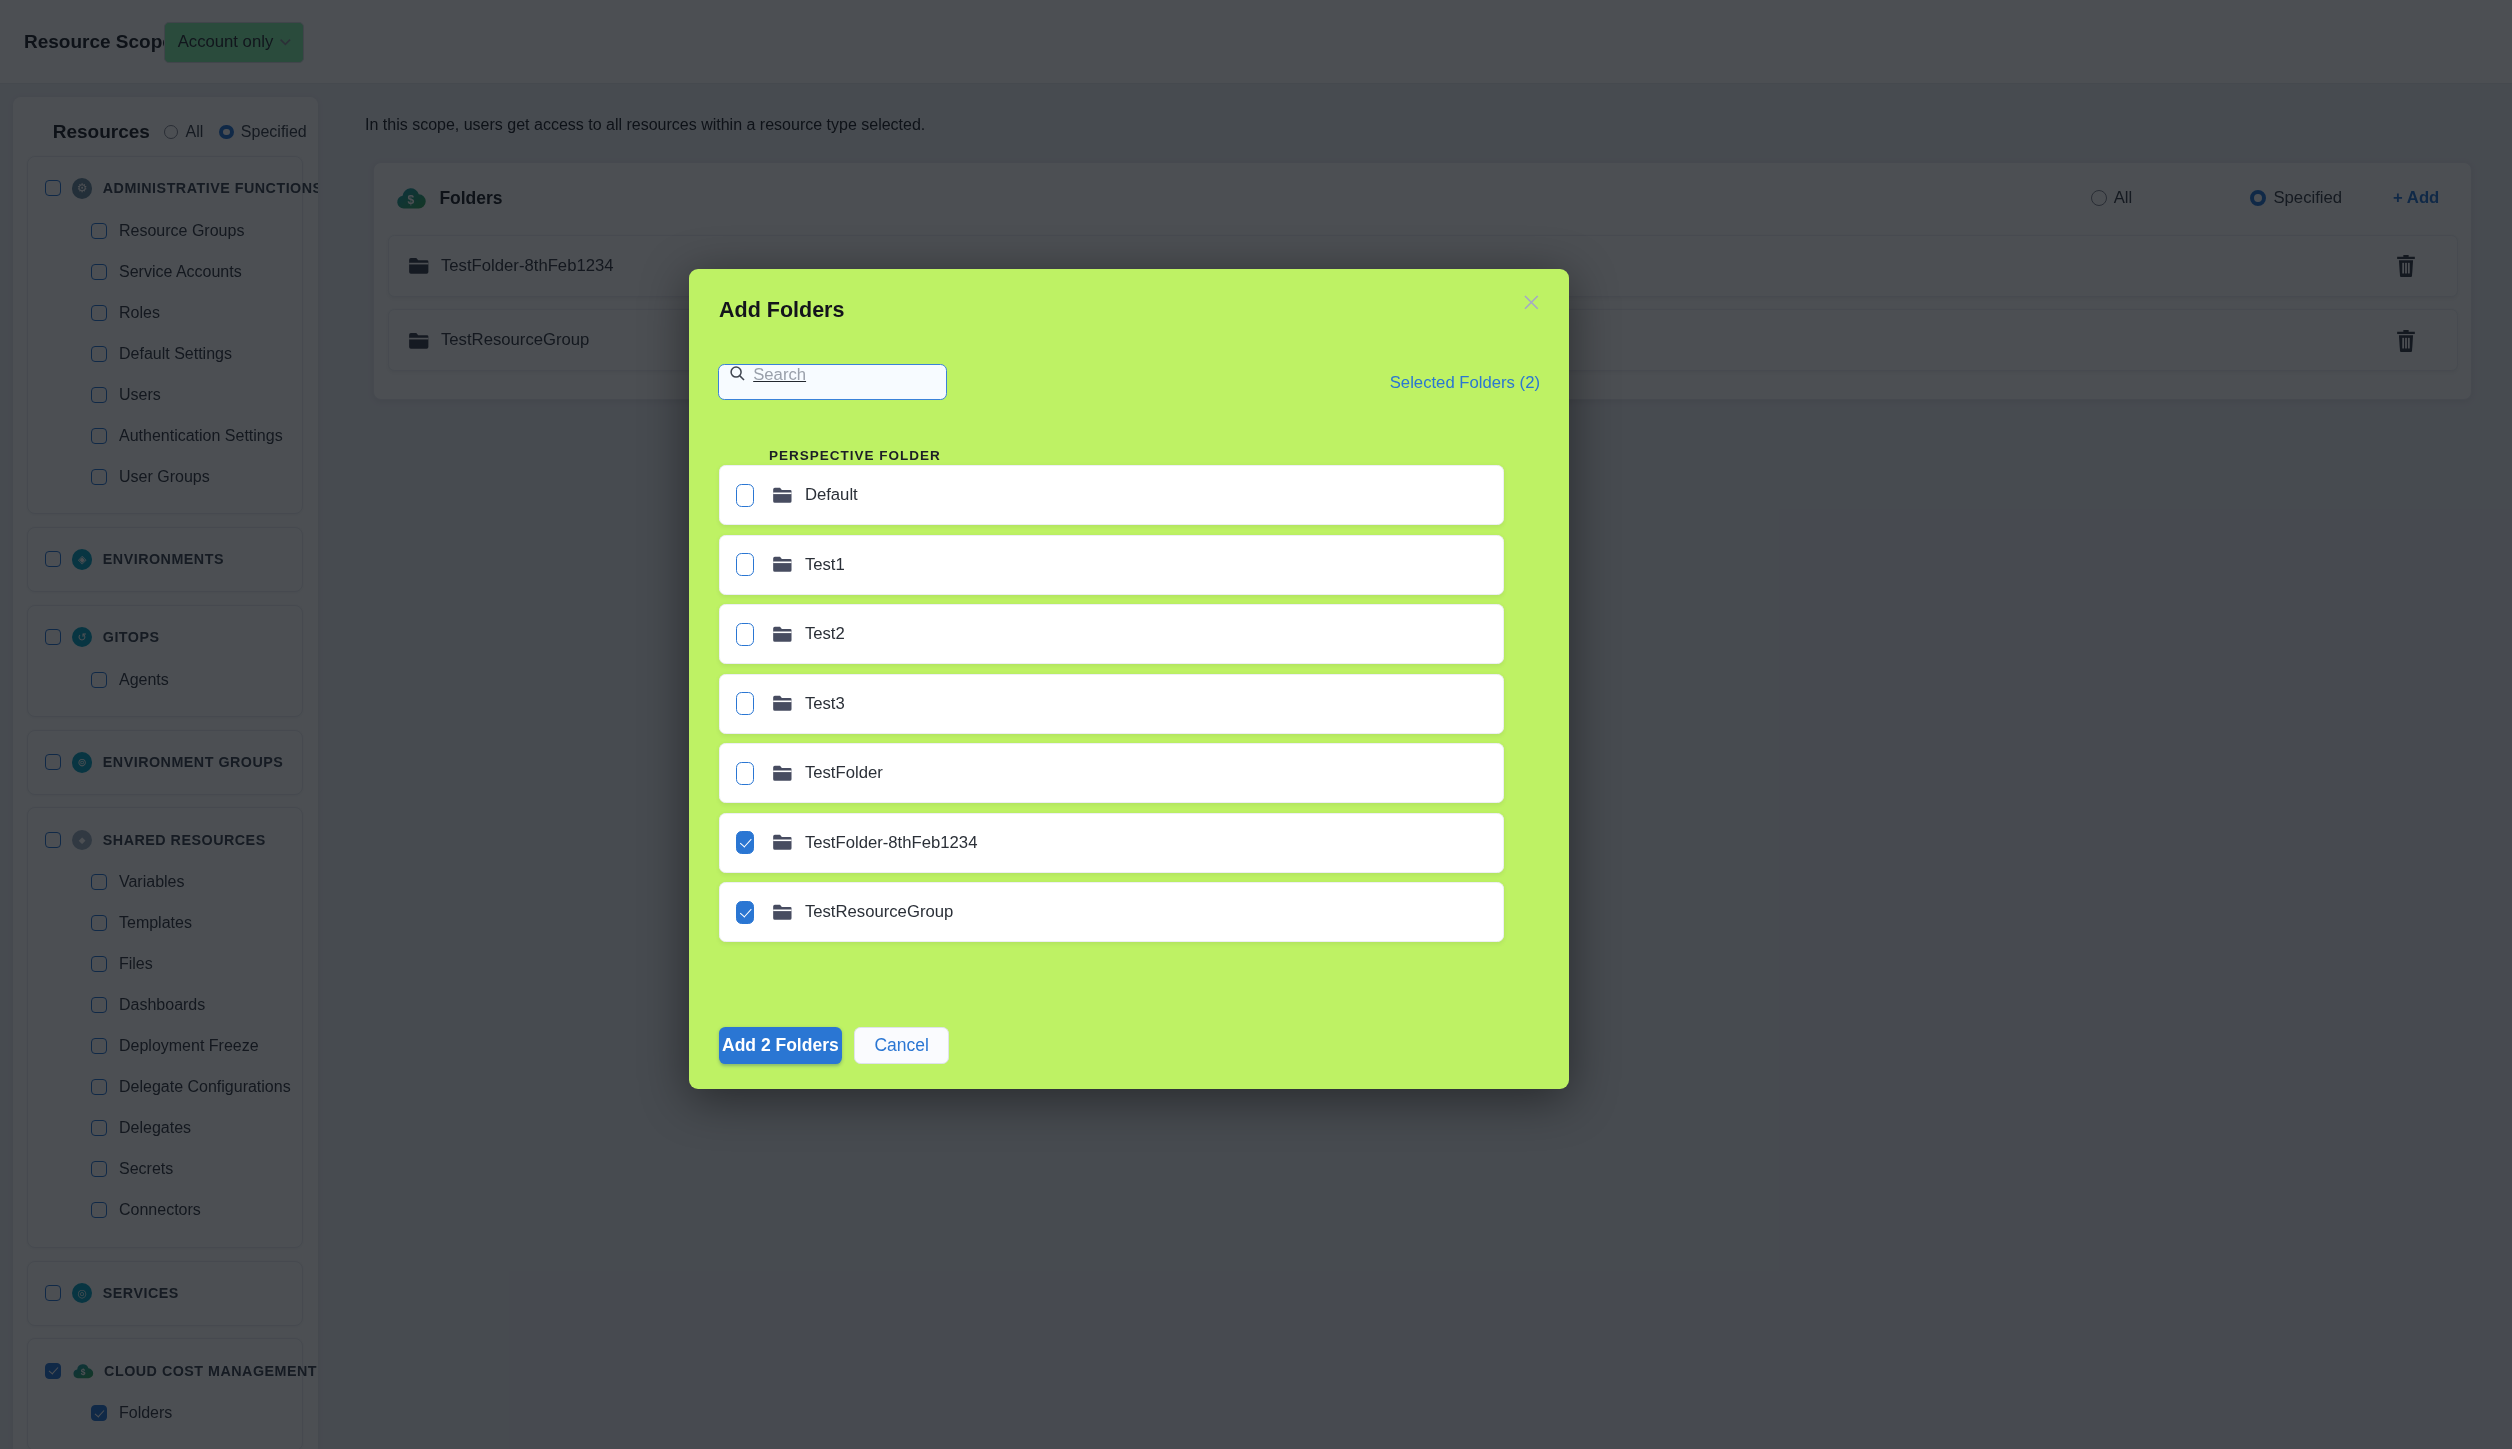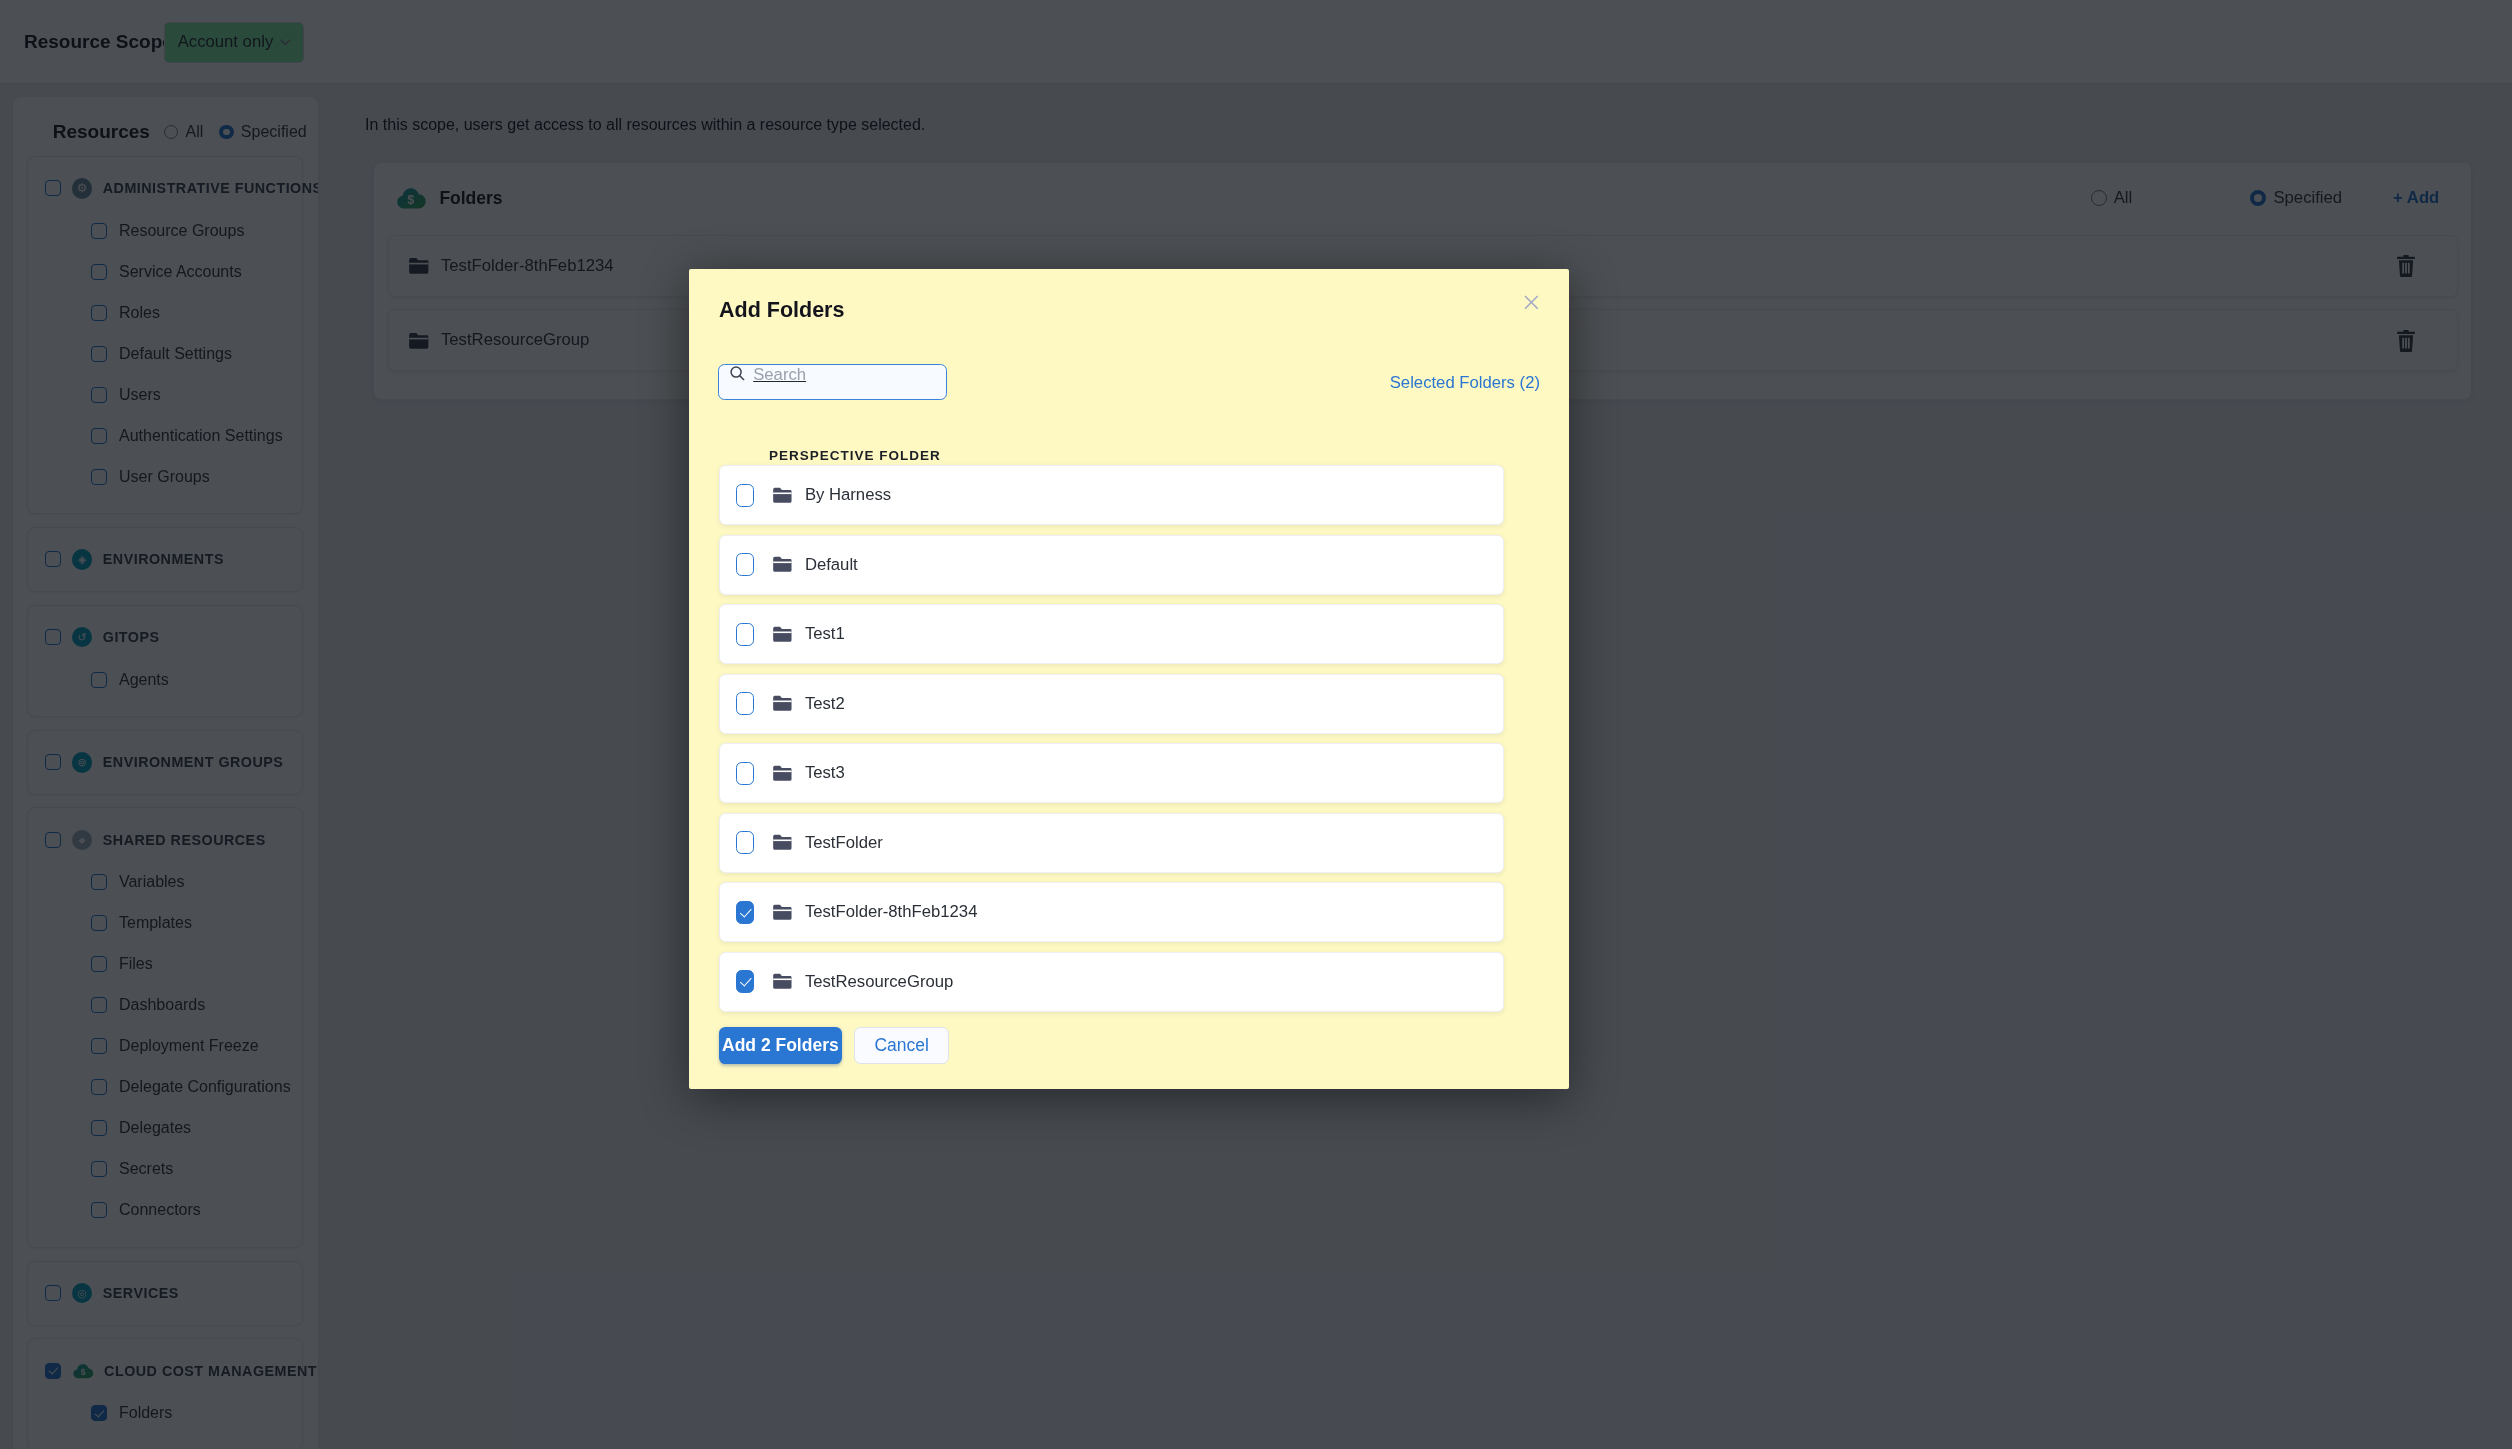--- a/index.html
+++ b/index.html
@@ -122,21 +122,21 @@
   }
   .res-row .name{ font-size:16.7px; color:#363b45; margin-left:12px; }
   .trash-btn{ margin-left:auto; margin-right:22px; cursor:pointer; display:flex; }
 
   
   .overlay{
     position:absolute; inset:0; background:rgba(7,11,17,0.72); z-index:10;
   }
   .modal{
     position:absolute; left:689px; top:269px; width:880px; height:820px;
-    background:#fef9c3; border-radius:2px; z-index:20;
+    background:#bef264; border-radius:9px; z-index:20;
     box-shadow:0 9.5px 48px rgba(0,0,0,.45);
   }
   .m-title{ position:absolute; left:30px; top:29px; font-size:21.5px; font-weight:700; color:#14141c; }
   .m-close{ position:absolute; right:22px; top:17.5px; width:32px; height:32px;
     display:flex; align-items:center; justify-content:center; cursor:pointer; }
   .m-search{
     position:absolute; left:29px; top:95px; width:229px; height:36px;
     border:1.3px solid #3b82d9; border-radius:6.4px; background:#f7fbff;
     display:flex; align-items:flex-start; padding:0 9.5px; gap:8px;text-decoration:underline;
   }
@@ -430,30 +430,20 @@
 
   <div class="m-list">
     <div class="m-row">
       <span class="cb"></span>
       <span class="f-icon">
         <svg width="20.7" height="16.7" viewBox="0 0 24 20">
             <path d="M1 3 q0-2 2-2 h6.2 l2.2 2.6 h10.1 q1.5 0 1.5 1.5 v11.9 q0 2-2 2 h-18 q-2 0-2-2 z" fill="#474c60"></path>
             <rect x="1" y="6.6" width="22" height="1.9" fill="#fff"></rect>
           </svg>
       </span>
-      <span class="name">By Harness</span>
-    </div>
-    <div class="m-row">
-      <span class="cb"></span>
-      <span class="f-icon">
-        <svg width="20.7" height="16.7" viewBox="0 0 24 20">
-            <path d="M1 3 q0-2 2-2 h6.2 l2.2 2.6 h10.1 q1.5 0 1.5 1.5 v11.9 q0 2-2 2 h-18 q-2 0-2-2 z" fill="#474c60"></path>
-            <rect x="1" y="6.6" width="22" height="1.9" fill="#fff"></rect>
-          </svg>
-      </span>
       <span class="name">Default</span>
     </div>
     <div class="m-row">
       <span class="cb"></span>
       <span class="f-icon">
         <svg width="20.7" height="16.7" viewBox="0 0 24 20">
             <path d="M1 3 q0-2 2-2 h6.2 l2.2 2.6 h10.1 q1.5 0 1.5 1.5 v11.9 q0 2-2 2 h-18 q-2 0-2-2 z" fill="#474c60"></path>
             <rect x="1" y="6.6" width="22" height="1.9" fill="#fff"></rect>
           </svg>
       </span>

